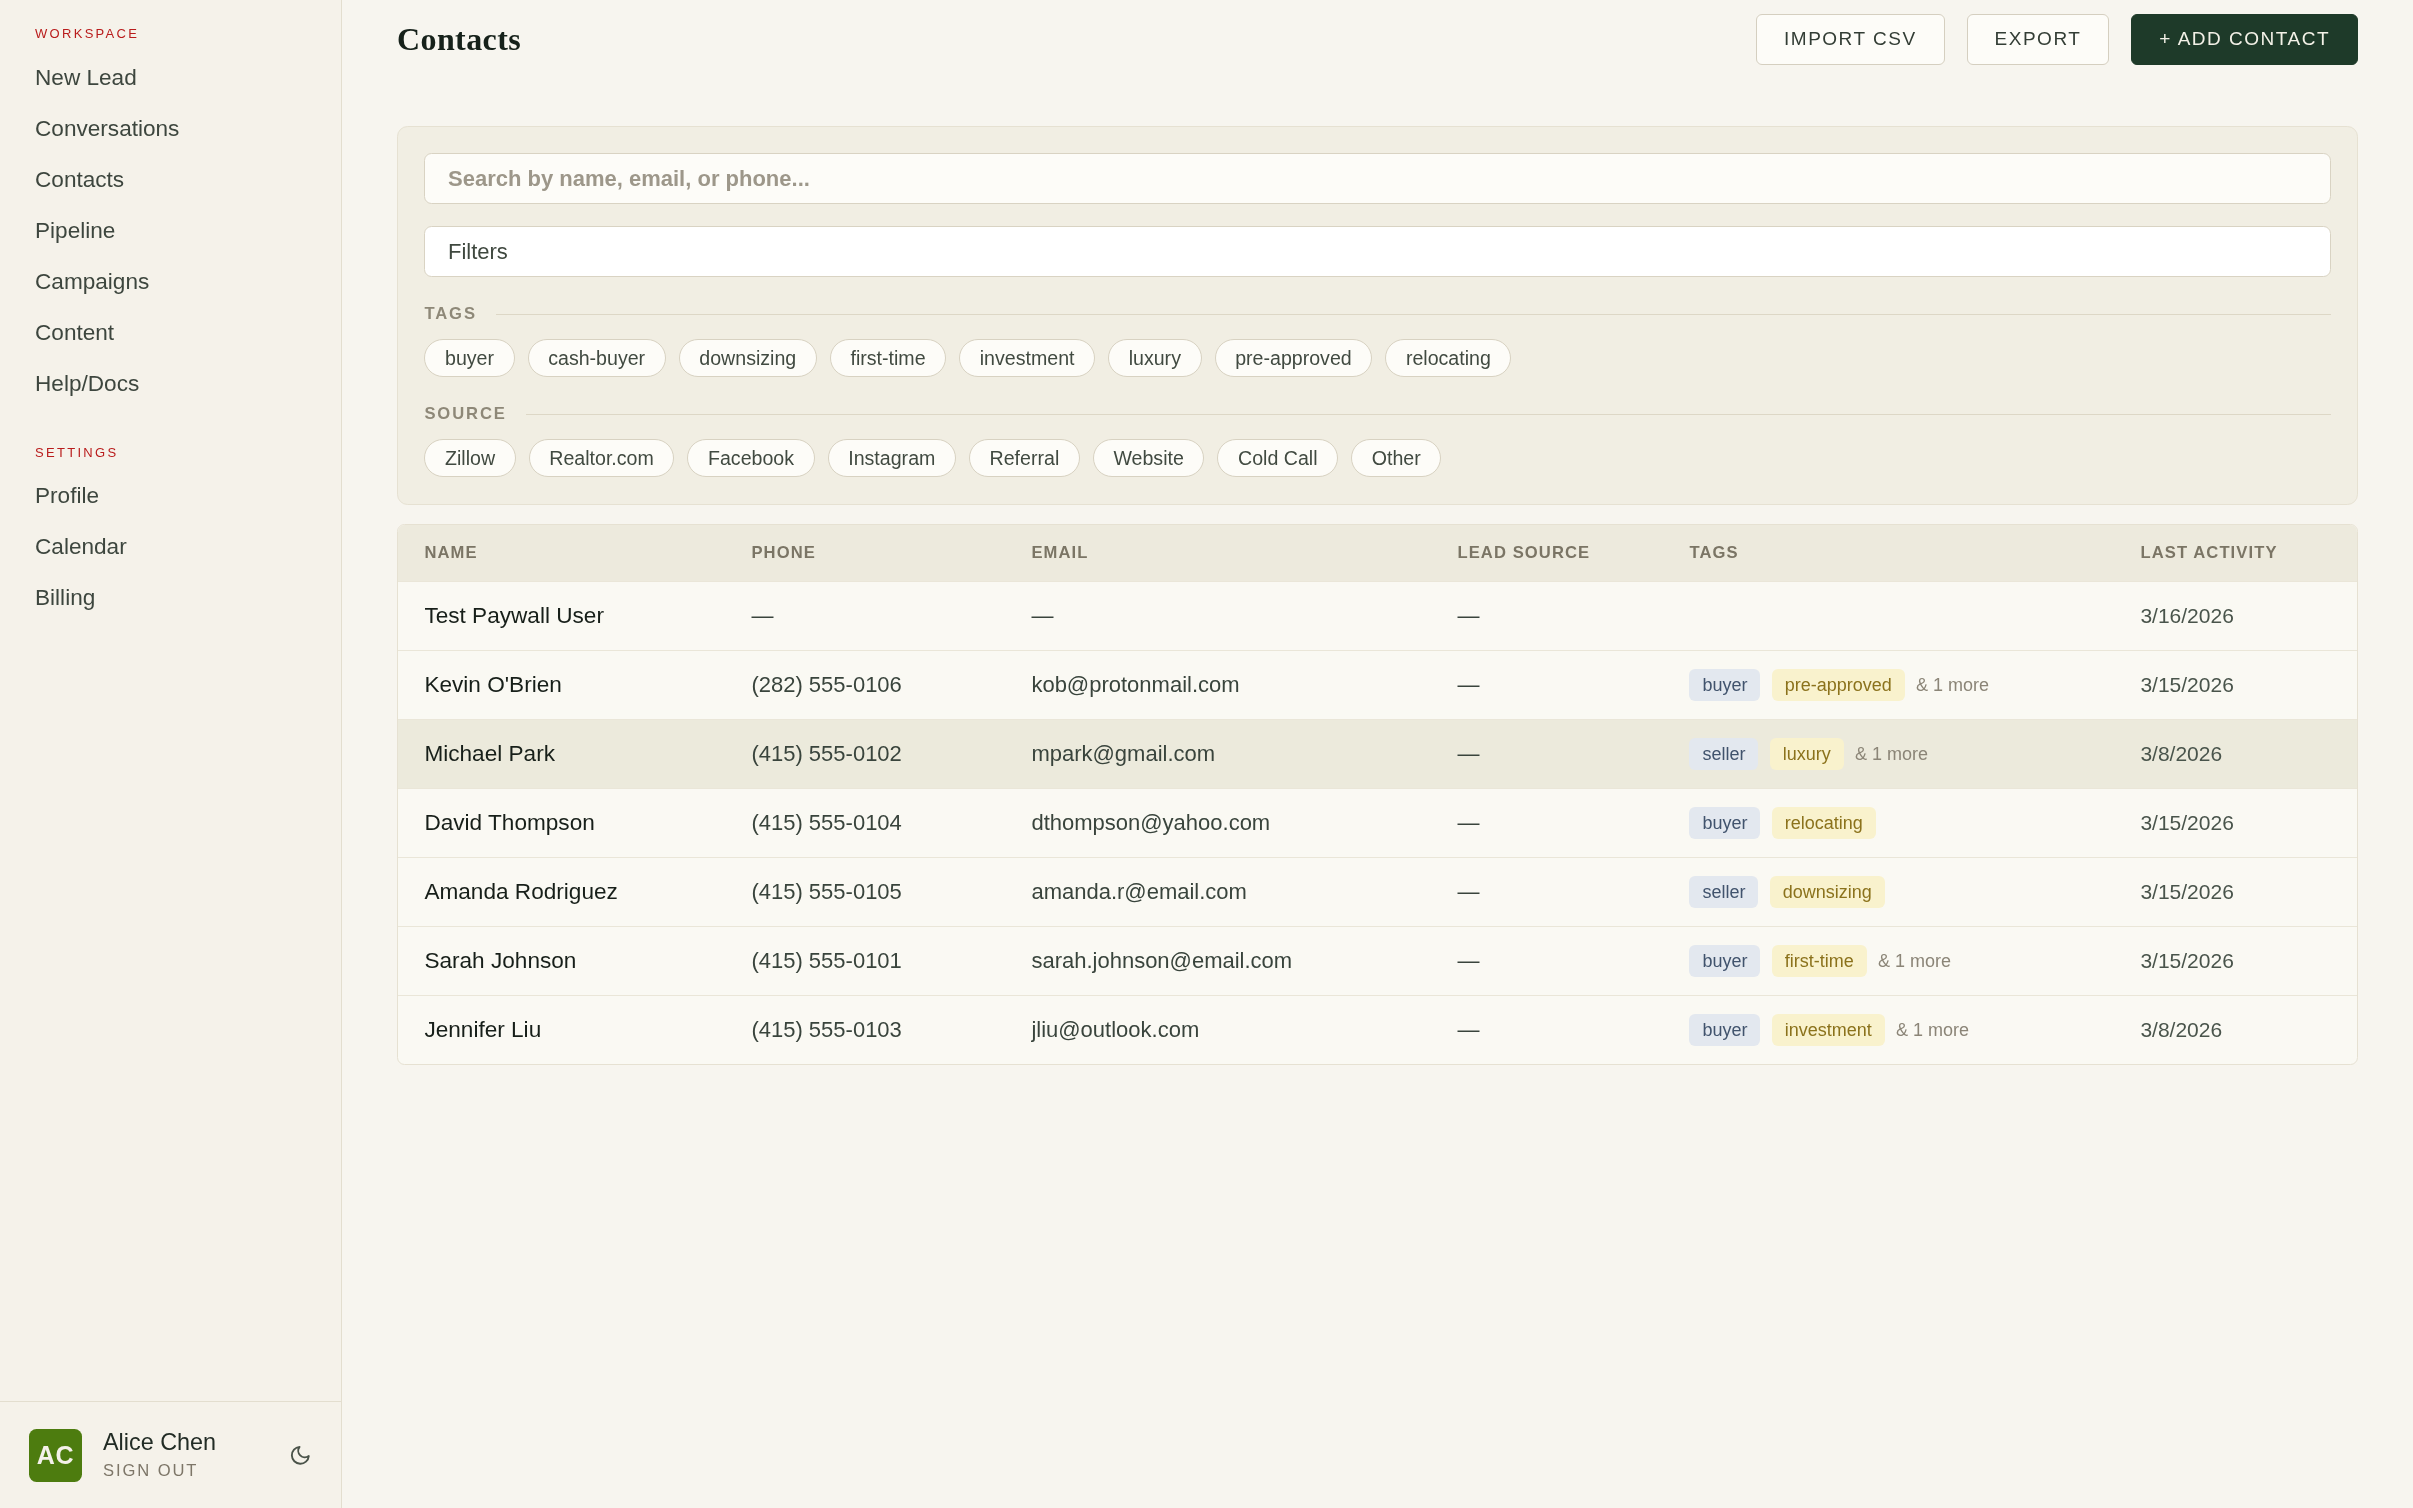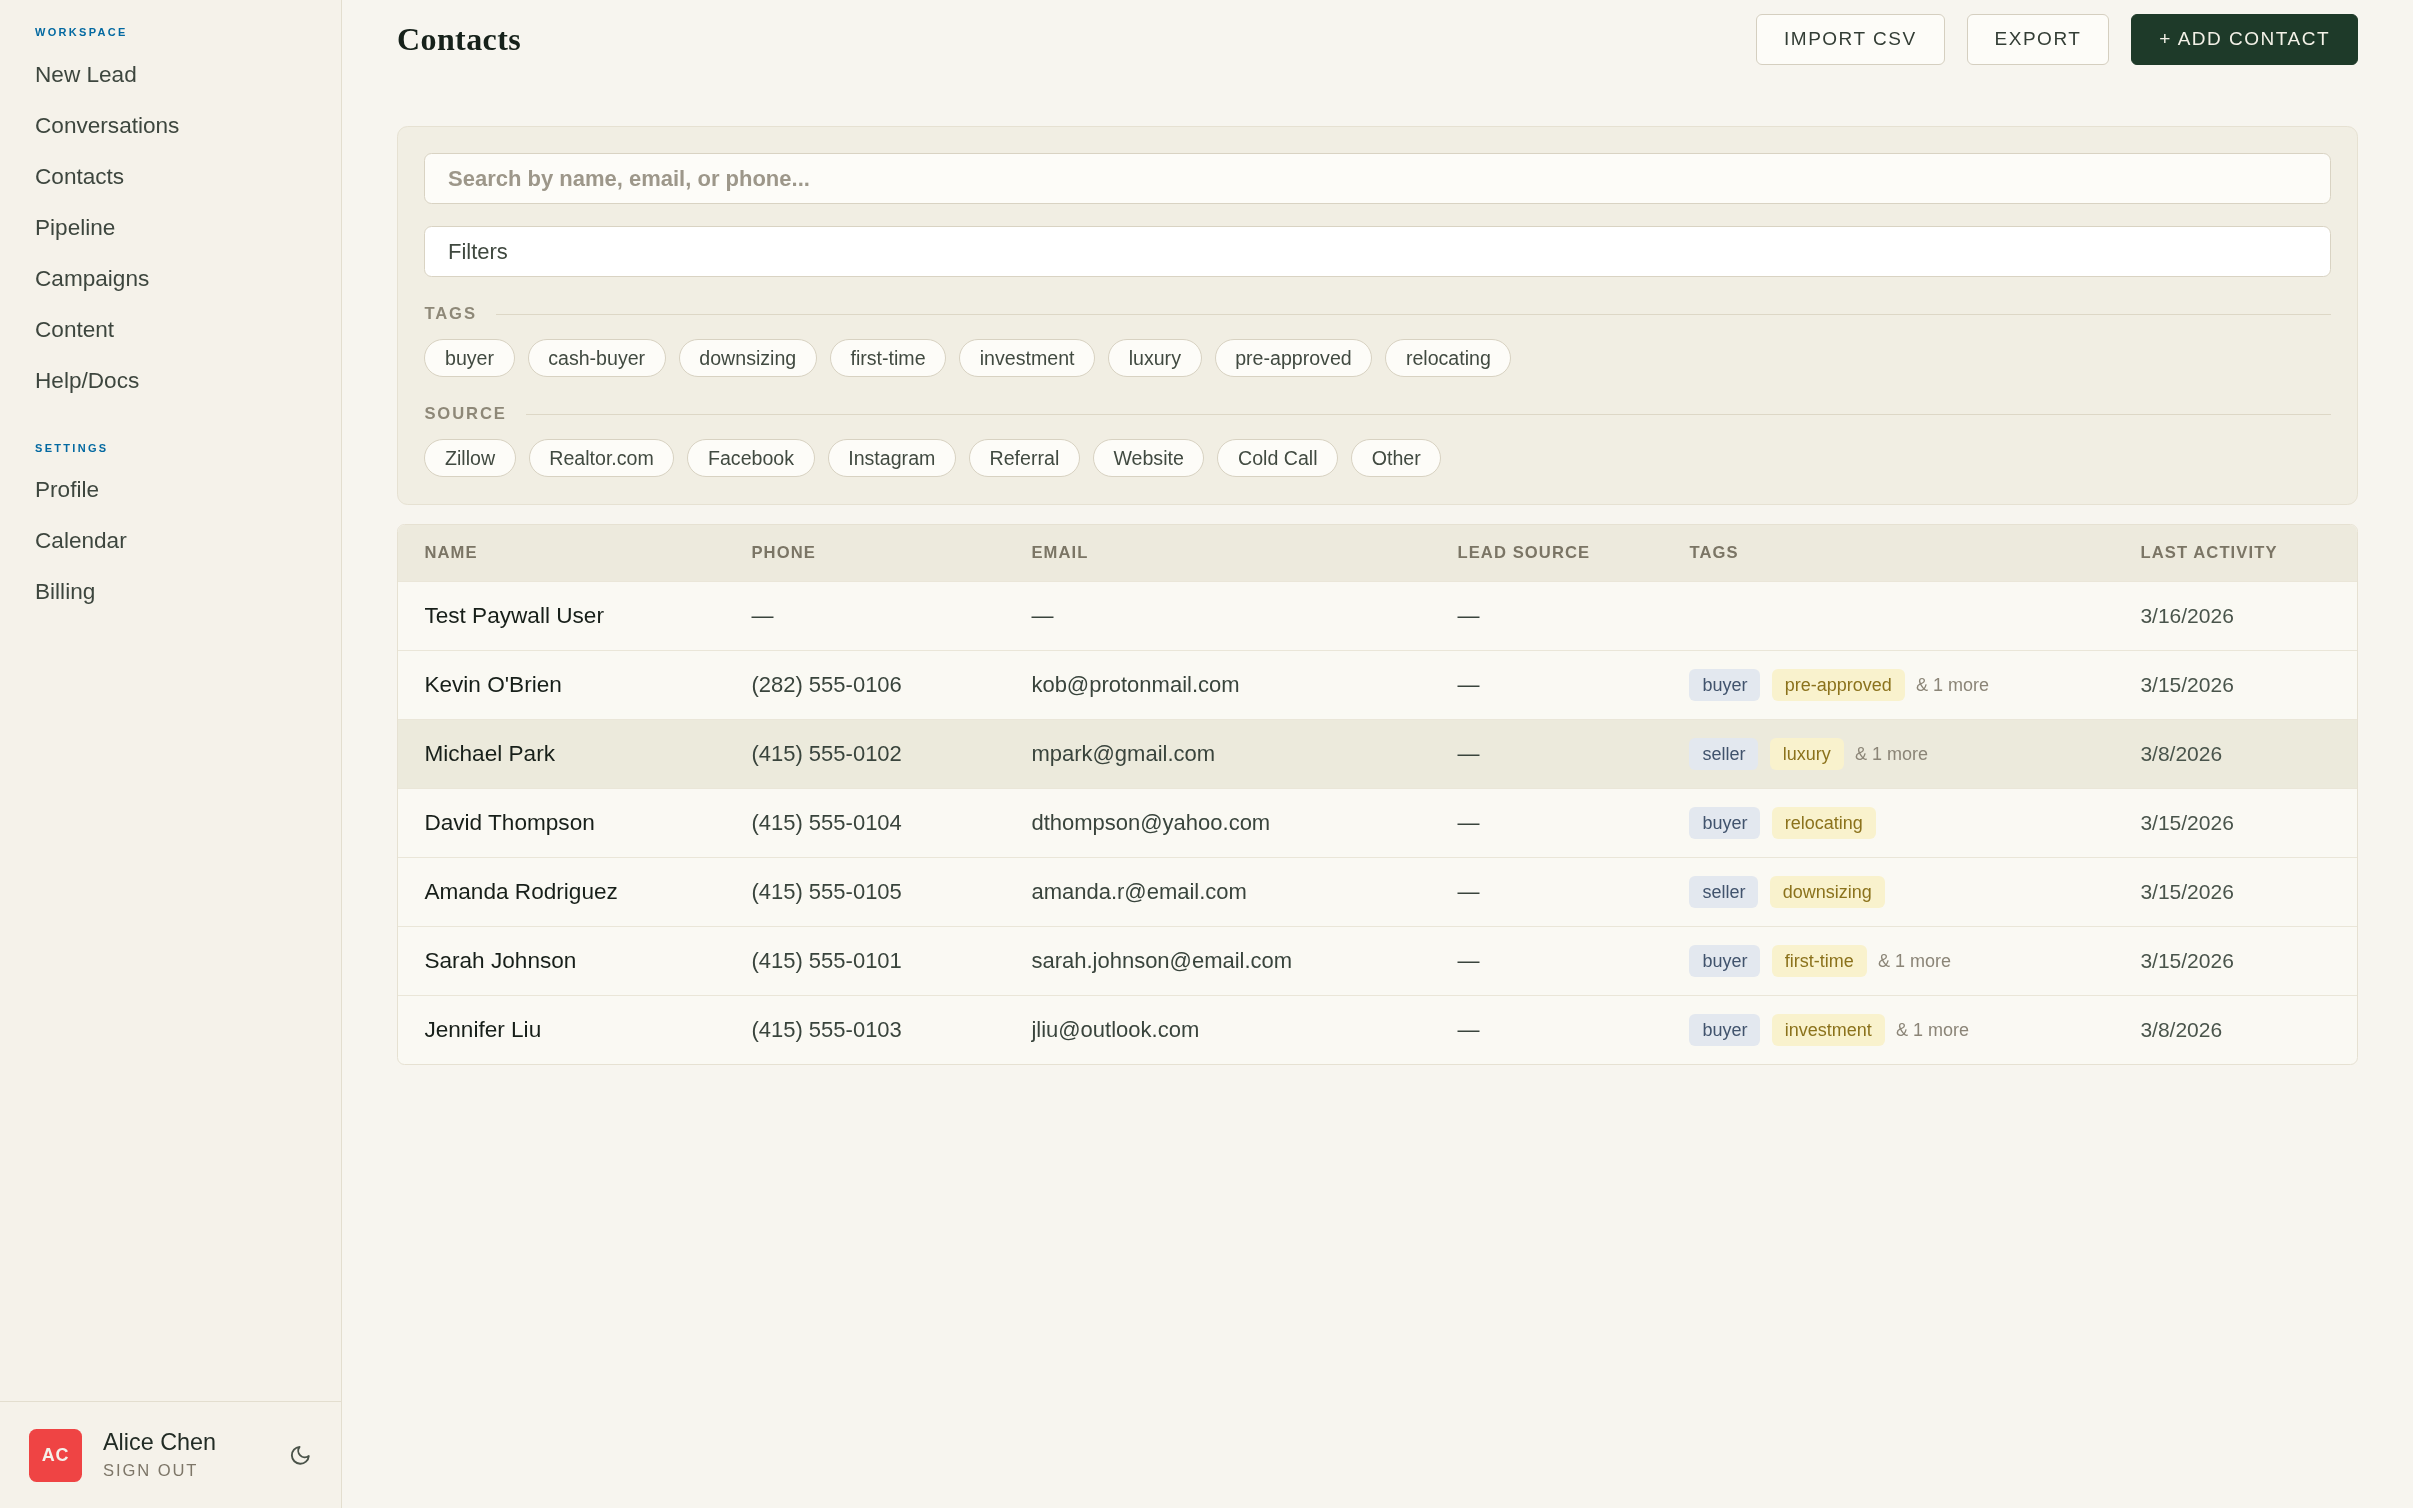--- a/index.html
+++ b/index.html
@@ -10,26 +10,26 @@
     color:#2d362f;
     display:flex;
     overflow:hidden;
   }
 
   
   .sidebar { width:342px; height:100%; background:#f5f2ea; border-right:0.8px solid #e3decf; display:flex; flex-direction:column; }
   .side-header { display:flex; align-items:center; gap:16.6px; padding:19.6px 22px 16.6px 22px; }
   .logo-box { width:38px; height:38px; background:#1e3a29; border-radius:7.5px; display:flex; align-items:center; justify-content:center; flex:0 0 auto; }
   .brand { font-family:"Liberation Serif",serif; font-size:26.4px; color:#1c2620; letter-spacing:0.4px; }
-  .section-label { font-size:11px; letter-spacing:2.3px; color:#0369a1; font-weight:700; margin:26px 0 10.6px 35px; }
+  .section-label { font-size:13px; letter-spacing:2.3px; color:#b91c1c; font-weight:400; margin:26px 0 10.6px 35px; }
   .section-label.settings { margin-top:36px; }
   .nav-item { font-size:22.6px; line-height:25px; color:#3d463e; padding:13px 0 13px 35px; cursor:pointer; }
 
   .side-footer { margin-top:auto; border-top:0.8px solid #e3decf; height:107px; display:flex; align-items:center; padding:0 29px; gap:21px; }
-  .avatar { width:53px; height:53px; border-radius:7.5px; background:#ef4444; color:#f4f1ea; font-size:18px; letter-spacing:0.8px; display:flex; align-items:center; justify-content:center; font-weight:700; flex:0 0 auto; }
+  .avatar { width:53px; height:53px; border-radius:7.5px; background:#4d7c0f; color:#f4f1ea; font-size:25px; letter-spacing:0.8px; display:flex; align-items:center; justify-content:center; font-weight:700; flex:0 0 auto; }
   .user-meta { display:flex; flex-direction:column; gap:5.3px;justify-content:space-between; }
   .user-name { font-size:23.4px; color:#222c25; }
   .signout { font-size:16.6px; letter-spacing:1.9px; color:#7d7668; cursor:pointer; }
   .moon-btn { margin-left:auto; cursor:pointer; display:flex; align-items:center; }
 
   
   .main { flex:1; padding:0 55px; overflow:hidden; }
   .main-header { height:78px; display:flex; align-items:center; }
   .page-title { font-family:"Liberation Serif",serif; font-size:32px; color:#16211a; font-weight:700; letter-spacing:0.4px; }
   .header-actions { margin-left:auto; display:flex; gap:22px; }

